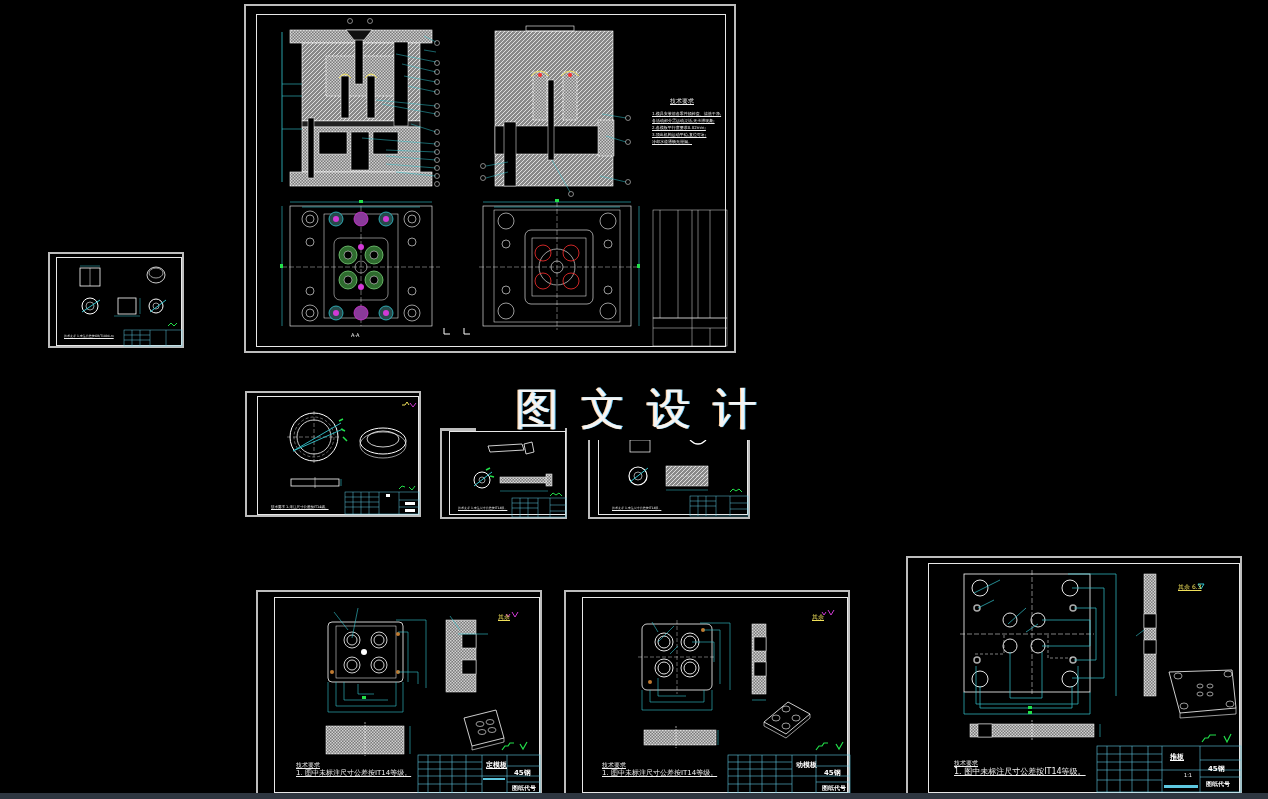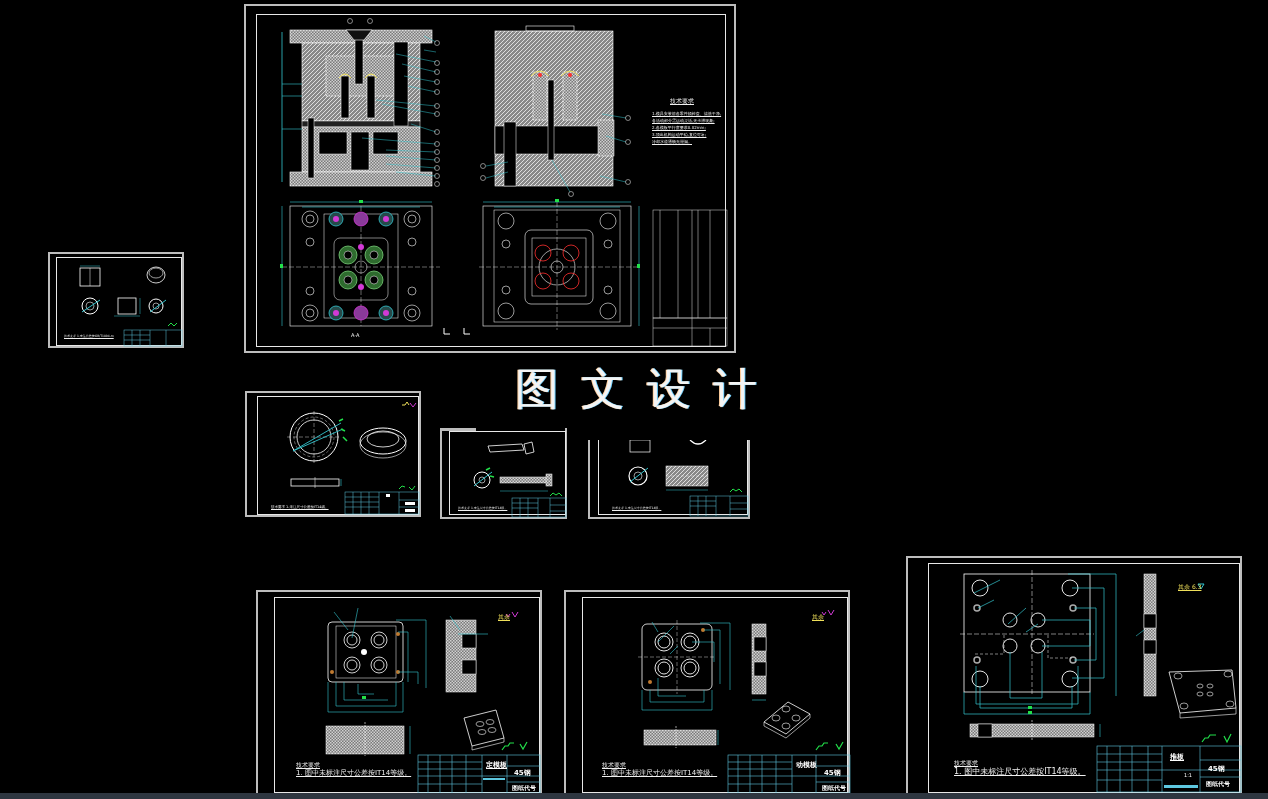--- a/index.html
+++ b/index.html
@@ -1,20 +1,20 @@
 <!DOCTYPE html>
 <html><head>
 <meta charset="utf-8">
 <style>
   html,body{margin:0;padding:0;background:#000;}
   body{width:1268px;height:799px;position:relative;overflow:hidden;font-family:"DejaVu Sans",sans-serif;}
   .sheet{position:absolute;border:2px solid #bdbdbd;box-sizing:border-box;}
   .sheet .inner{position:absolute;border:1px solid #e8e8e8;box-sizing:border-box;}
   .sheet svg{position:absolute;left:0;top:0;}
-  .watermark{position:absolute;left:515px;top:360px;color:#f4f4f4;font-family:Liberation Serif, serif;font-size:44px;letter-spacing:22px;text-shadow:1px 0 #6fd0ff,-1px 0 #ffd0a0;white-space:nowrap;}
+  .watermark{position:absolute;left:515px;top:380px;color:#f4f4f4;font-family:Liberation Serif, serif;font-size:44px;letter-spacing:22px;text-shadow:1px 0 #6fd0ff,-1px 0 #ffd0a0;white-space:nowrap;}
   .note{position:absolute;color:#f0f0f0;font-size:7px;white-space:nowrap;line-height:9px;text-decoration:underline;}
   .note .h{font-size:6px;}
   .tbtxt{position:absolute;color:#fff;font-size:7px;font-weight:bold;white-space:nowrap;}
   .statusbar{position:absolute;left:0;top:793px;width:1268px;height:6px;background:#2e3640;}
   .lbl{position:absolute;color:#fff;font-size:5px;white-space:nowrap;}
 </style>
 </head>
 <body>
 
 <div class="sheet" style="left:244px;top:4px;width:492px;height:349px;">

